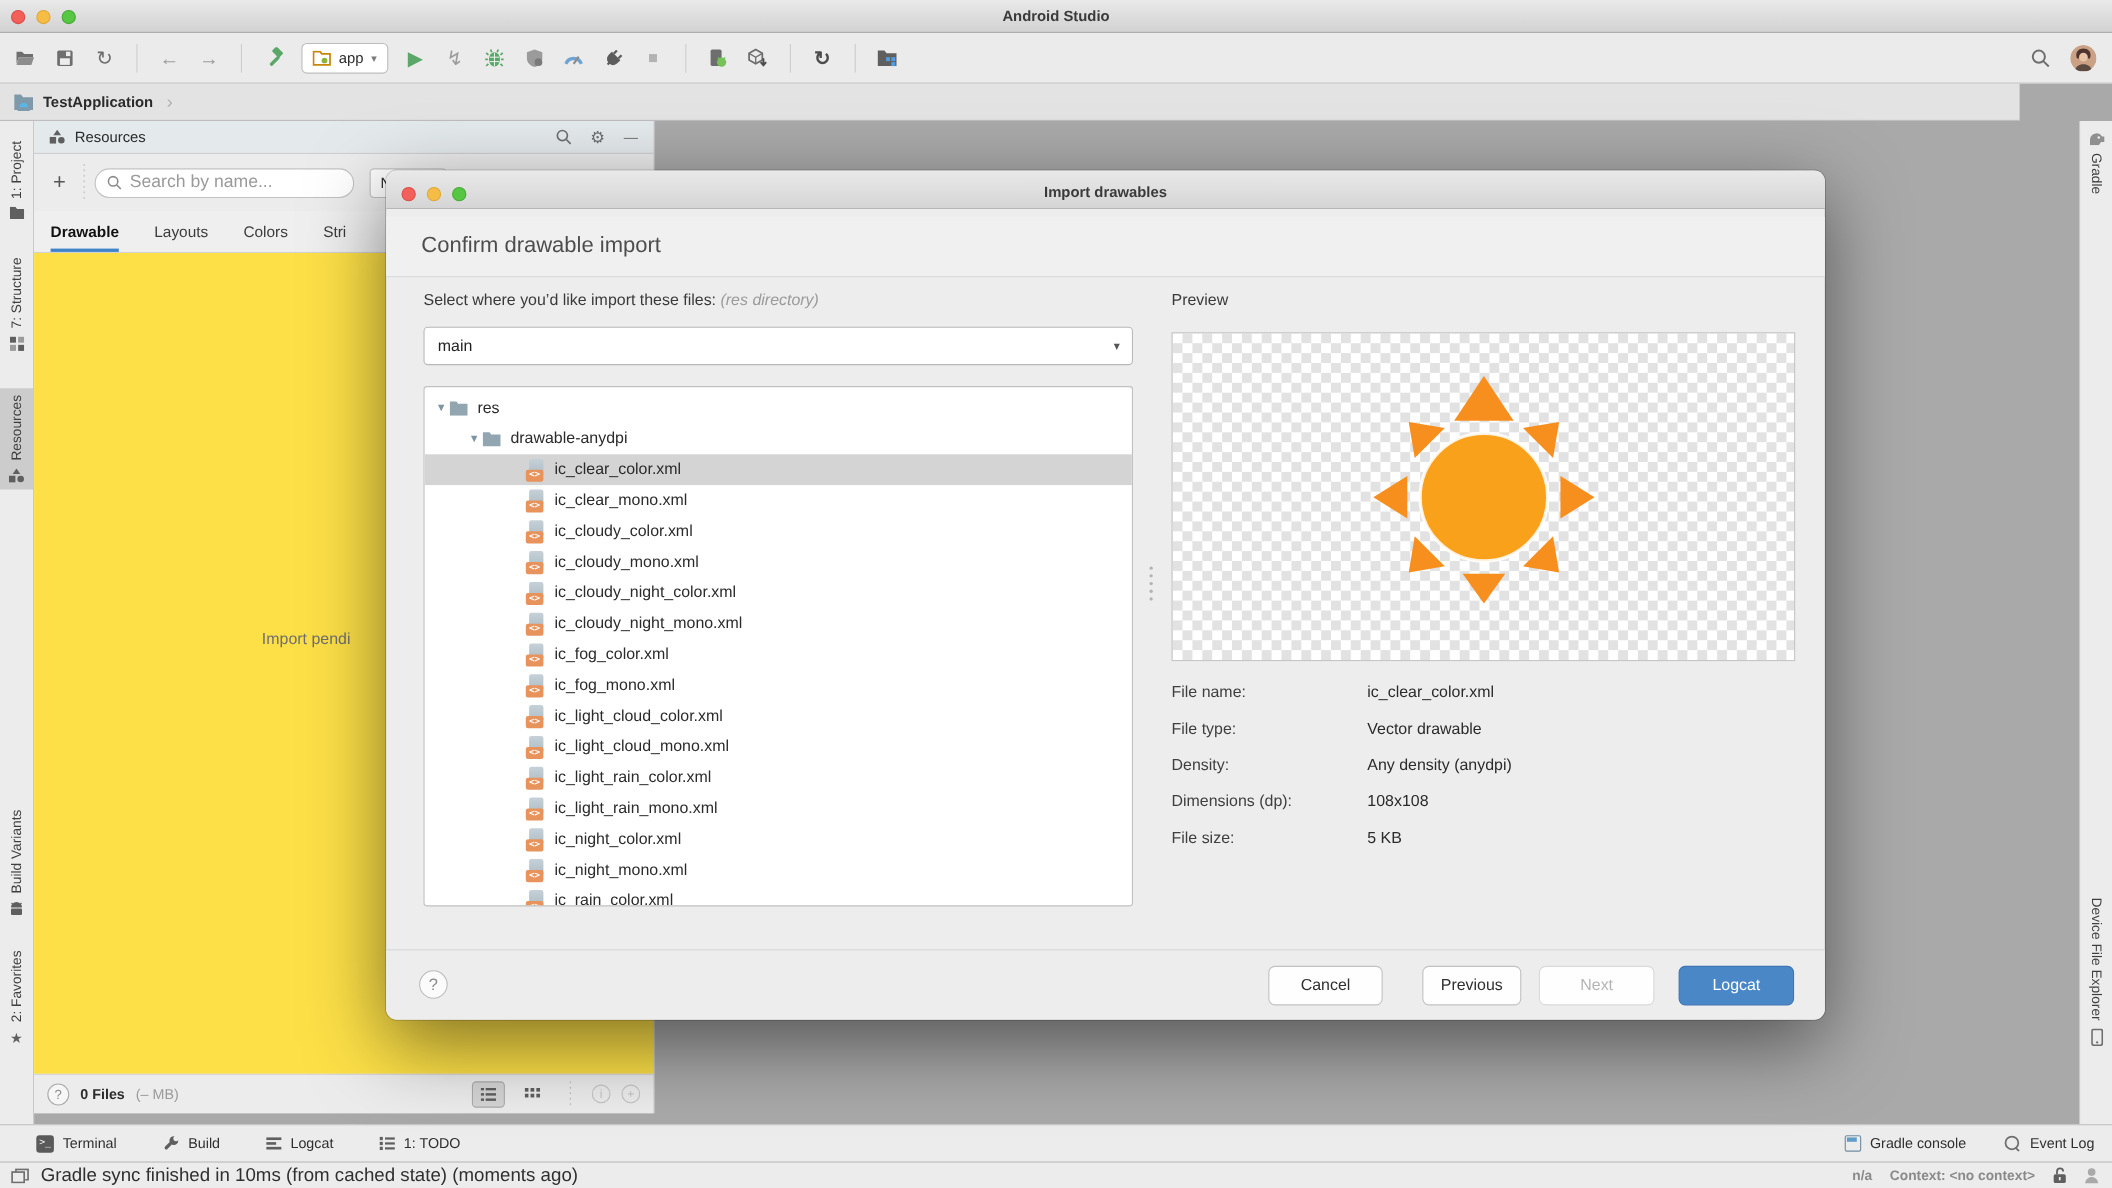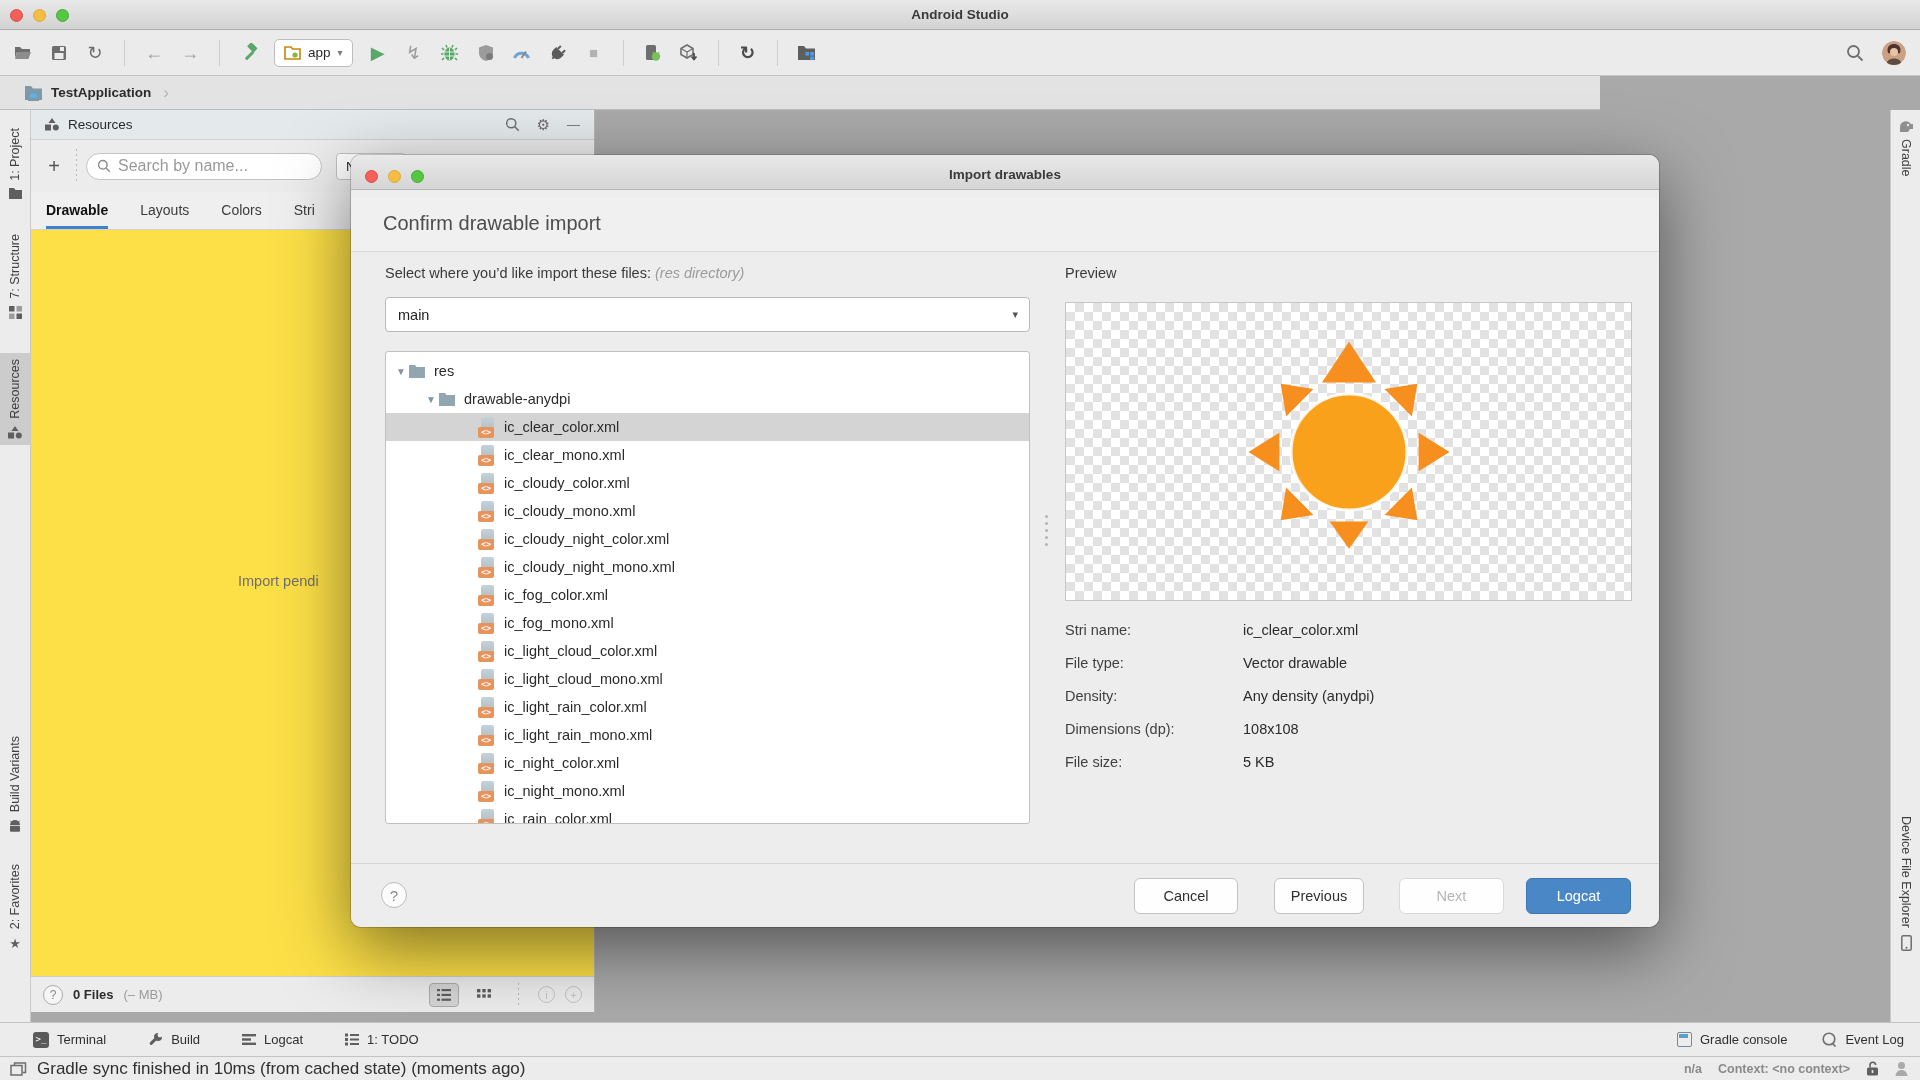--- a/index.html
+++ b/index.html
@@ -26,22 +26,22 @@
   .glyph.dim { color:#9c9c9c; }
   .glyph.dark { color:#4c4c4c; font-weight:bold; }
   .runbox { height:28px; background:#fff; border:1px solid #bdbdbd; border-radius:5px;
     display:flex; align-items:center; gap:7px; padding:0 9px; }
   .runbox .lbl { font-size:13.5px; color:#2b2b2b; }
   .runbox .caret { font-size:10px; color:#7b7b7b; }
   .tb-right { position:absolute; right:14px; top:0; height:46px; display:flex; align-items:center; gap:16px; }
   .avatar { width:24px; height:24px; border-radius:50%; overflow:hidden; flex:none; }
 
   
-  .crumbs { position:absolute; left:0; top:76px; width:1600px; height:34px; background:#e3e3e3;
-    border-bottom:1px solid #bdbdbd; display:flex; align-items:center; padding-left:24px; gap:8px; }
+  .crumbs { position:absolute; left:0; top:76px; width:1836px; height:34px; background:#e3e3e3;
+    border-bottom:1px solid #bdbdbd; display:flex; align-items:center; padding-left:12px; gap:8px; }
   .crumbs .proj { font-size:13.5px; font-weight:bold; color:#2b2b2b; }
   .crumbs .sep { font-size:17px; color:#b3b3b3; margin-left:4px; }
 
   
   .main { position:absolute; left:0; top:110px; width:1920px; height:912px; background:#a9a9a9; }
 
   
   .stripe-l { position:absolute; left:0; top:0; width:31px; height:912px; background:#ececec; border-right:1px solid #c9c9c9; }
   .stripe-item { position:absolute; left:0; width:30px; display:flex; flex-direction:column; align-items:center; gap:7px; padding:6px 0; }
   .stripe-item.active { background:#cccccc; }
@@ -113,21 +113,21 @@
   .meta-label { width:178px; font-size:14.5px; color:#3f3f3f; }
   .meta-value { font-size:14.5px; color:#2b2b2b; }
 
   .dlg-footer { position:absolute; left:0; right:0; top:708px; height:64px; border-top:1px solid #d6d6d6; background:#ededed; }
   .dlg-help { position:absolute; left:30px; top:18px; width:26px; height:26px; border-radius:50%; background:#fbfbfb; border:1.5px solid #bcbcbc;
     color:#8a8a8a; font-size:15px; display:flex; align-items:center; justify-content:center; }
   .btnrow { position:absolute; right:28px; top:14px; display:flex; align-items:flex-end; }
   .btn { height:36px; border-radius:6px; background:#fefefe; border:1px solid #c2c2c2; font-size:14.5px; color:#2f2f2f;
     display:flex; align-items:center; justify-content:center; font-family:"Liberation Sans",sans-serif; }
   .btn.cancel { width:104px; margin-right:36px; }
-  .btn.previous { width:90px; margin-right:35px; }
+  .btn.previous { width:90px; margin-right:16px; }
   .btn.next { width:105px; margin-right:22px; color:#b5b5b5; border-color:#d9d9d9; }
   .btn.import { width:105px; background:#4a87c7; border-color:#3c76b4; color:#fff; }
 
   
   .botbar { position:absolute; left:0; top:1022px; width:1920px; height:34px; background:#ececec; border-top:1px solid #c3c3c3;
     display:flex; align-items:center; padding-left:33px; gap:42px; }
   .botitem { display:flex; align-items:center; gap:8px; font-size:13px; color:#2f2f2f; }
   .botbar-right { position:absolute; right:16px; display:flex; align-items:center; gap:34px; }
   .term-ico { width:16px; height:16px; border-radius:3px; background:#5a5a5a; color:#fff; font-size:9px; line-height:15px; text-align:center; font-family:"DejaVu Sans Mono",monospace; }
   .console-ico { width:15px; height:15px; border:1.5px solid #6f8ba0; border-radius:2px; position:relative; }
@@ -606,21 +606,21 @@
           <g transform="rotate(-135)">
               <path d="M-10 -36 L10 -36 L0 -50 Z"></path>
             </g>
         </g>
         <circle r="30" fill="#f9a11b" stroke="#ffffff" stroke-width="1.6" stroke-opacity="0.85"></circle>
       </svg>
     </div>
     <div class="meta">
 
         <div class="meta-row">
-          <div class="meta-label">Stri name:</div>
+          <div class="meta-label">File name:</div>
           <div class="meta-value">ic_clear_color.xml</div>
         </div>
 
         <div class="meta-row">
           <div class="meta-label">File type:</div>
           <div class="meta-value">Vector drawable</div>
         </div>
 
         <div class="meta-row">
           <div class="meta-label">Density:</div>

